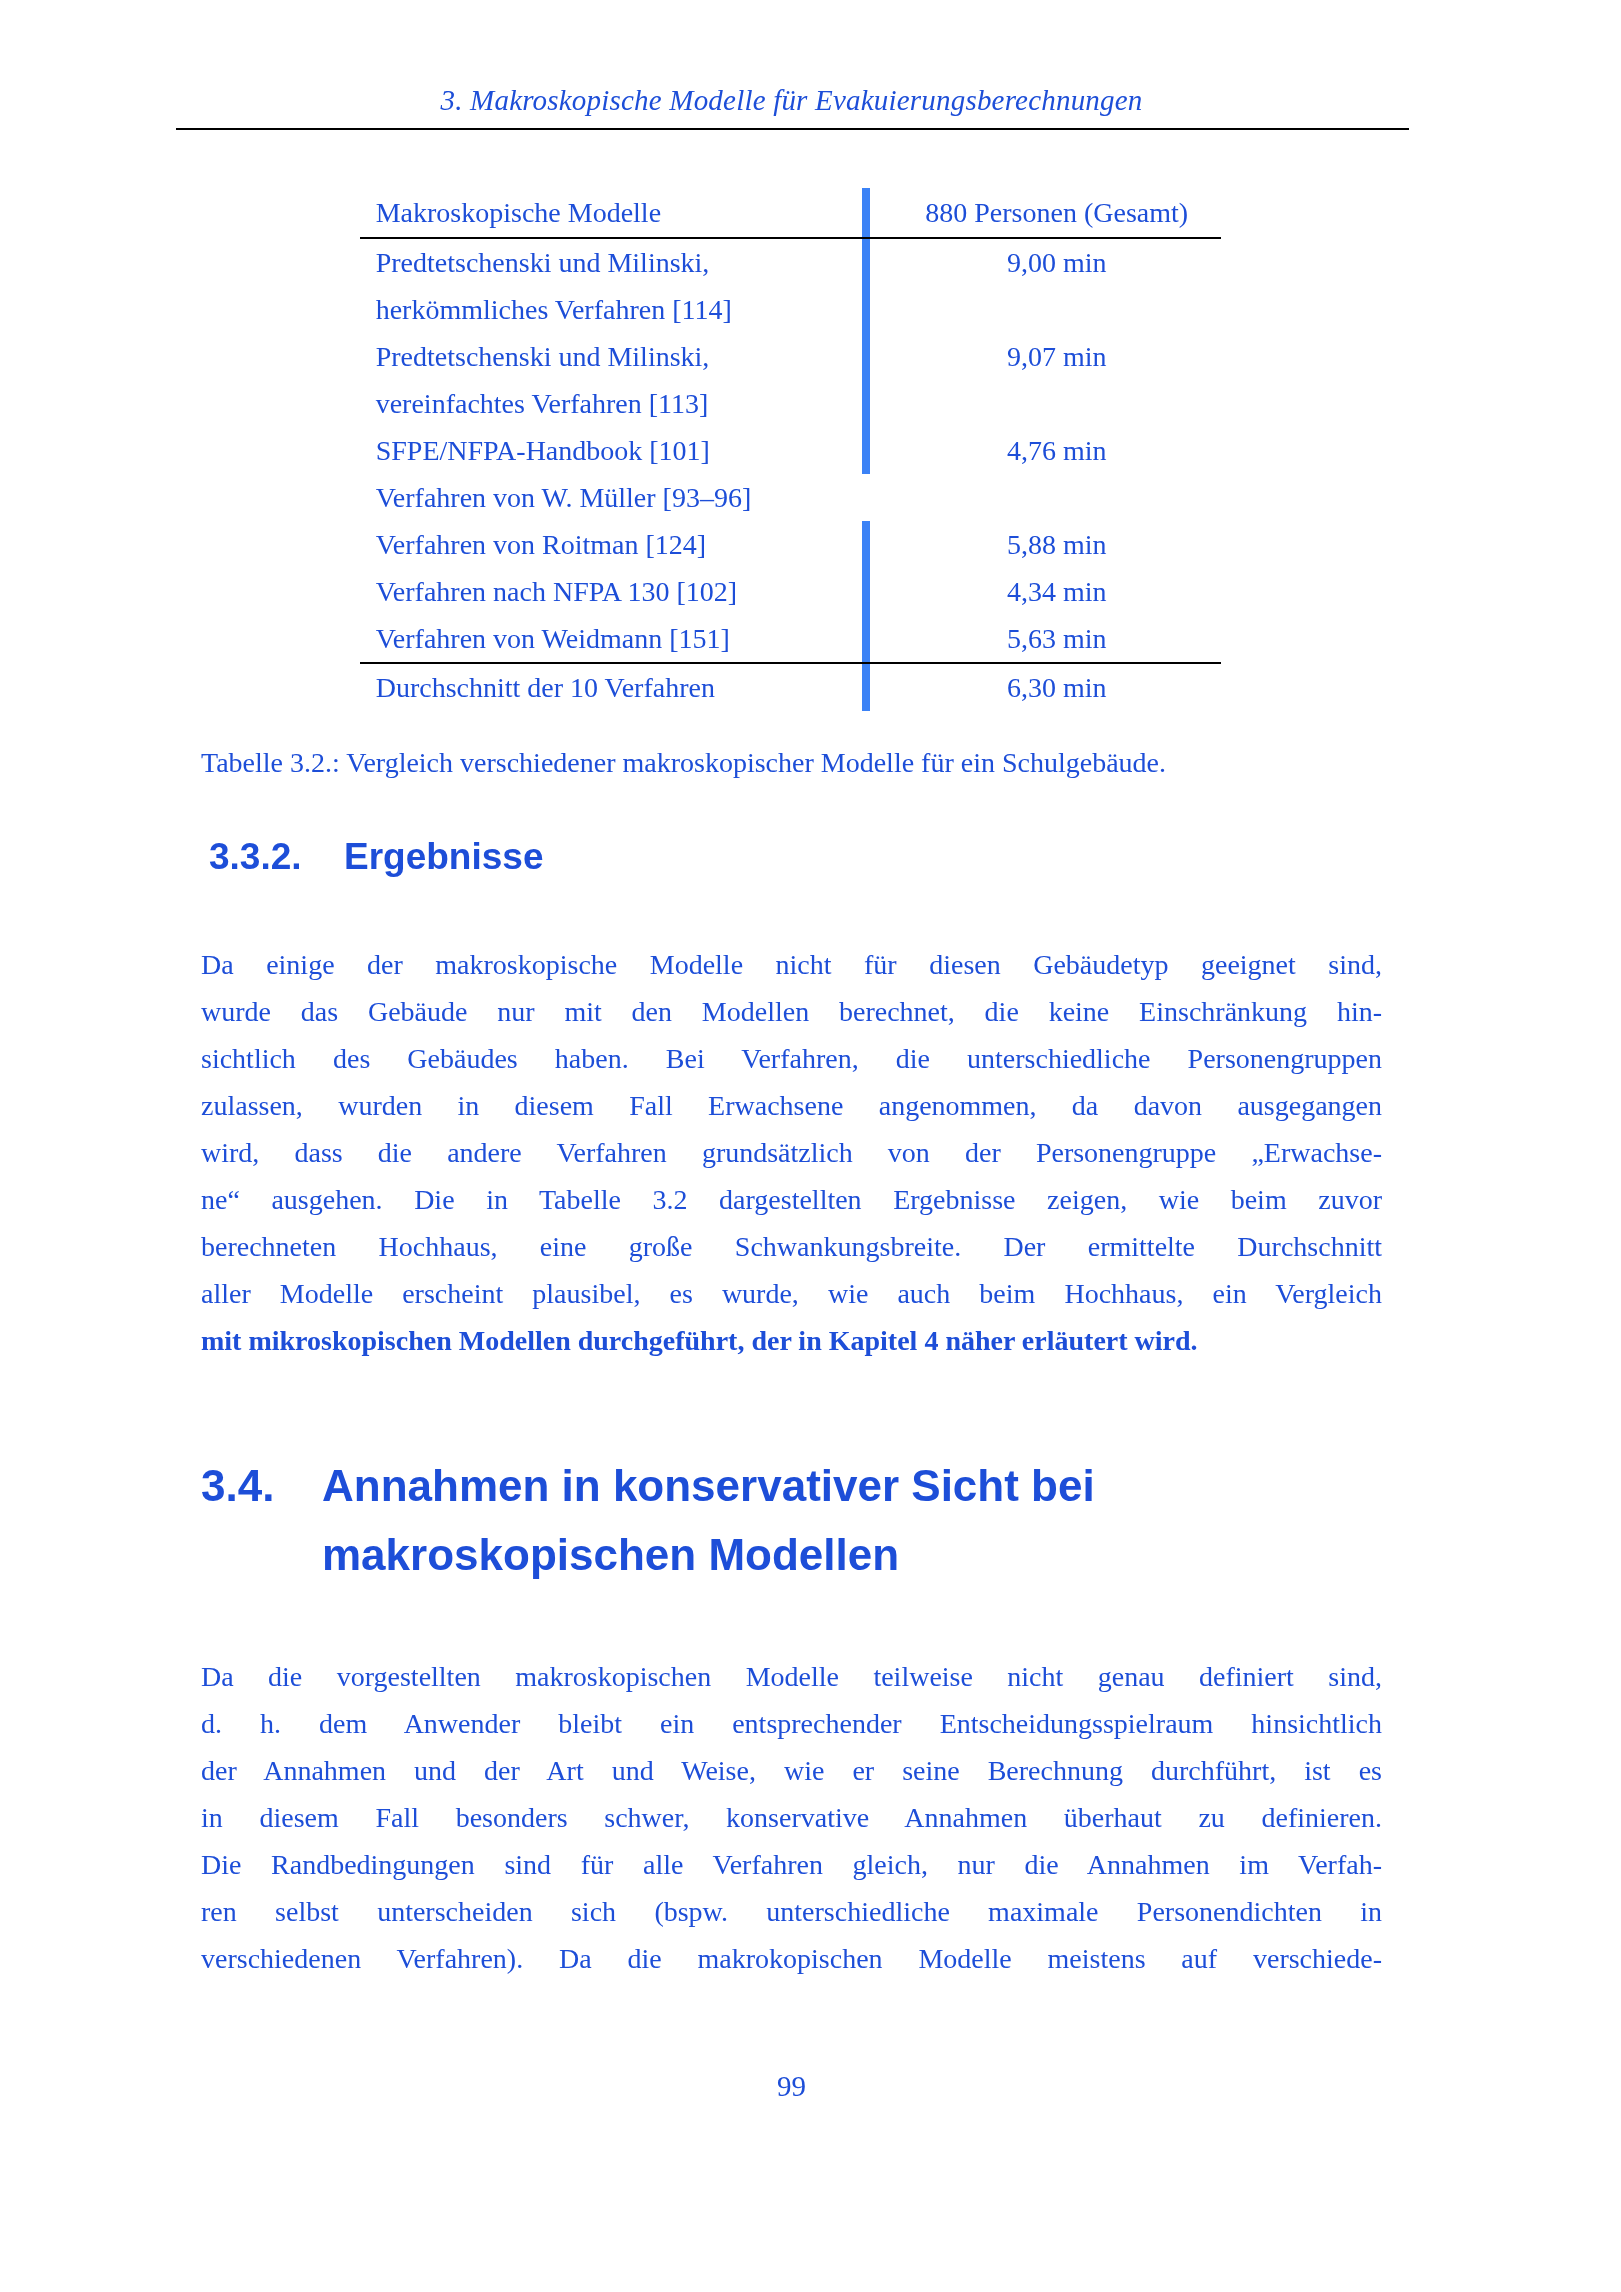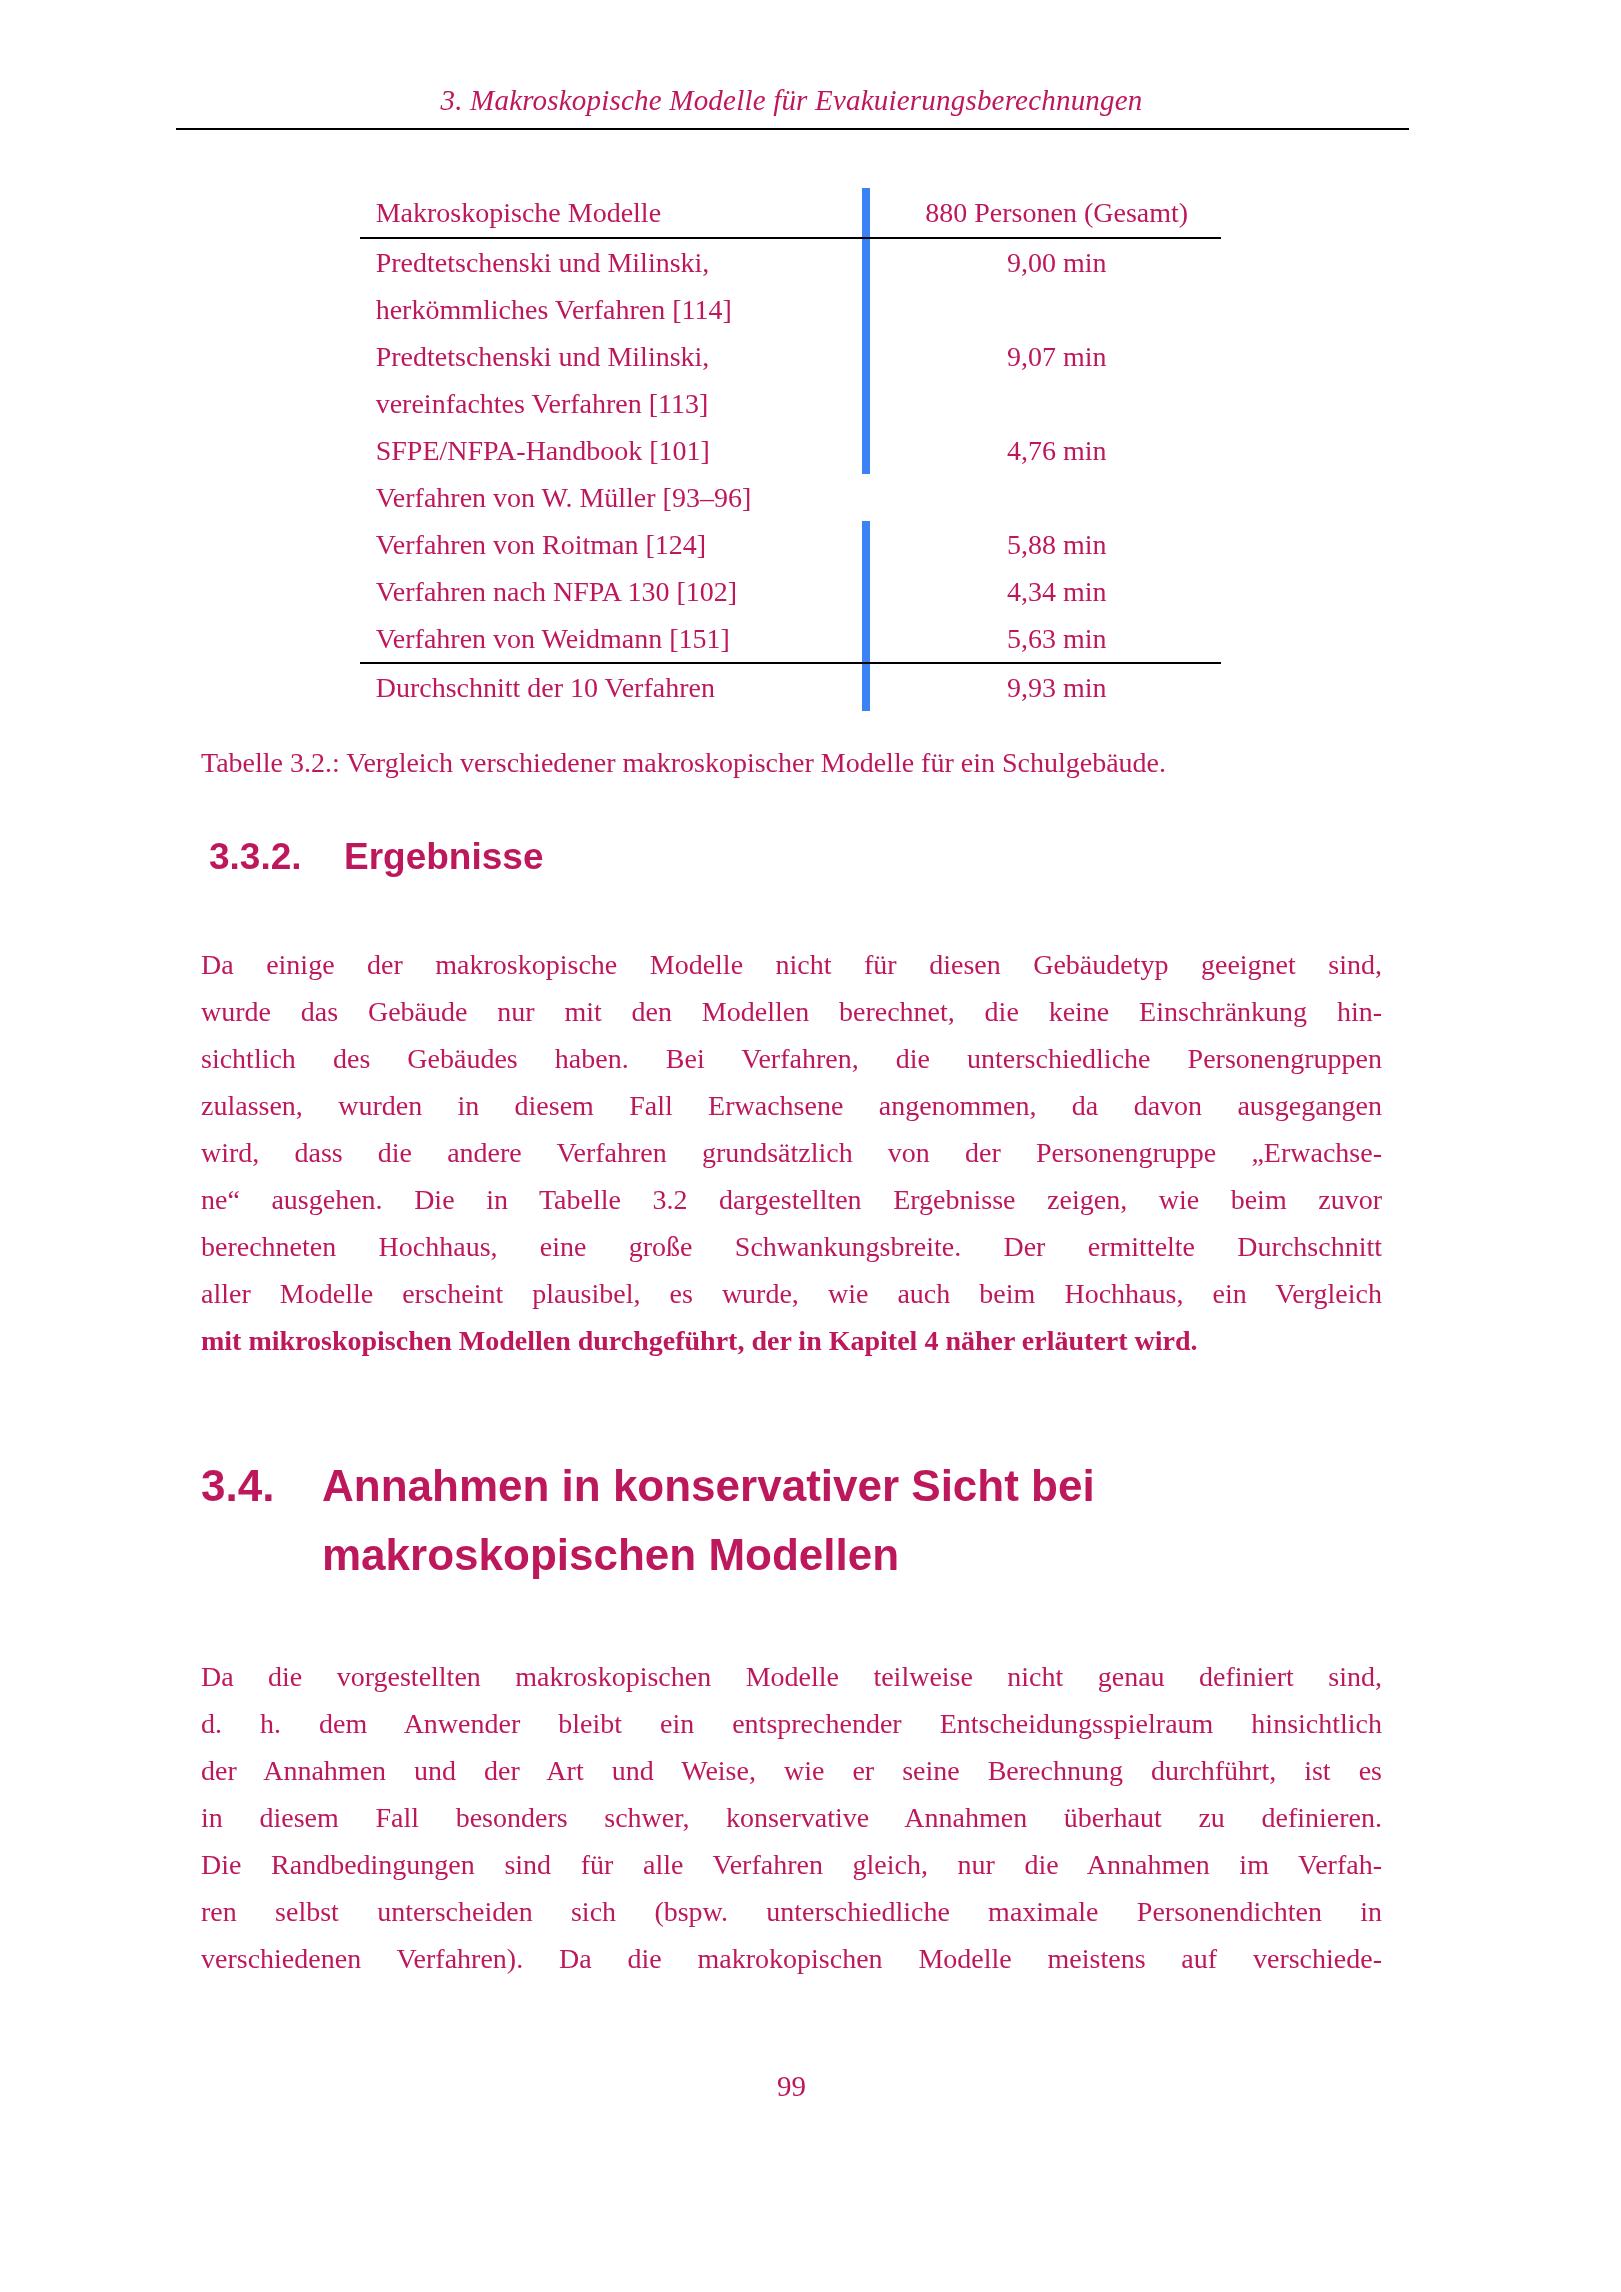--- a/index.html
+++ b/index.html
@@ -1,20 +1,20 @@
 <!DOCTYPE html>
 <html><head>
 <meta charset="utf-8">
 <style>
   html,body{margin:0;padding:0;background:#ffffff;}
   .page{
     position:relative;
     width:1475px;height:2293px;
     background:#ffffff;
-    color:#be185d;
+    color:#1d4ed8;
     font-family:"Liberation Serif","DejaVu Serif",serif;
     overflow:hidden;
   }
   .content{position:absolute;left:201px;top:0;width:1181px;height:2293px;}
 
   .pagehead{
     position:absolute;top:84px;left:0;width:100%;
     text-align:center;font-style:italic;font-size:29px;
     letter-spacing:0.2px;
   }
@@ -111,21 +111,21 @@
           <div class="tc1">Verfahren nach NFPA 130 [102]</div>
           <div class="tc2">4,34 min</div>
         </div>
           <div class="trow">
           <div class="tc1">Verfahren von Weidmann [151]</div>
           <div class="tc2">5,63 min</div>
         </div>
         </div>
       <div class="trow tfoot">
         <div class="tc1">Durchschnitt der 10 Verfahren</div>
-        <div class="tc2">9,93 min</div>
+        <div class="tc2">6,30 min</div>
       </div>
     </div>
 
     <div class="caption">Tabelle 3.2.: Vergleich verschiedener makroskopischer Modelle für ein Schulgebäude.</div>
 
     <div class="subsection">
       <span class="num">3.3.2.</span>
       <span class="stitle">Ergebnisse</span>
     </div>
 

